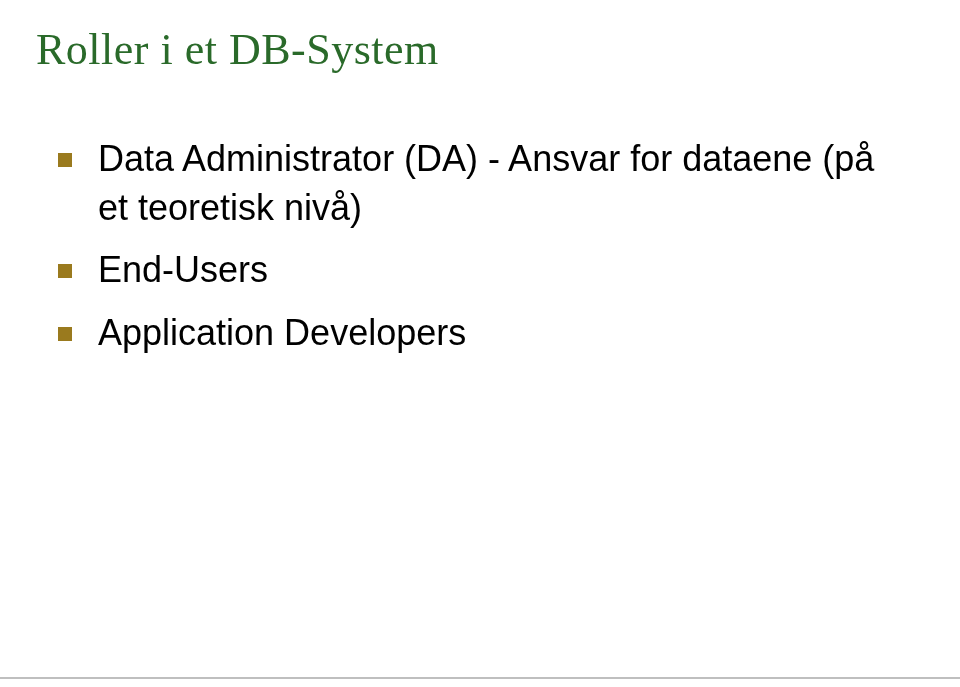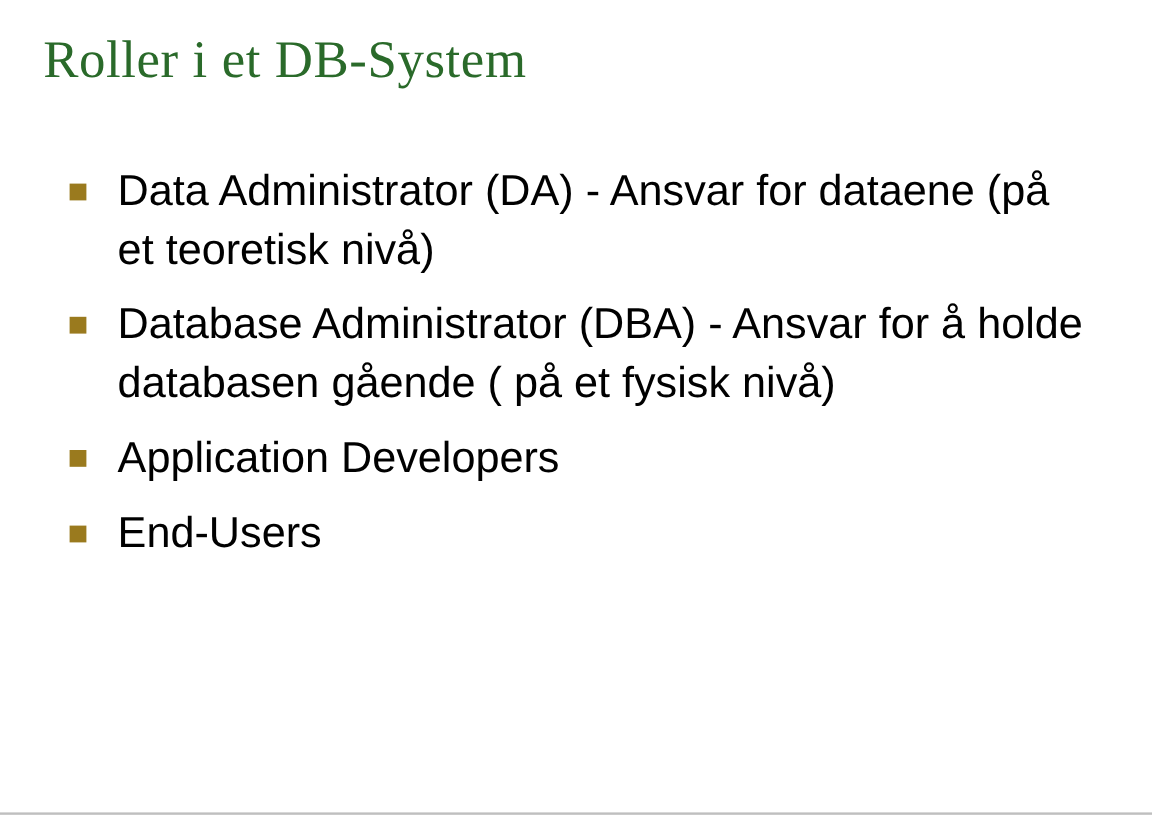--- a/index.html
+++ b/index.html
@@ -55,18 +55,17 @@
     background: #bfbfbf;
   }
 </style>
 </head>
 <body>
 
 <div class="slide">
   <h1 class="title">Roller i et DB-System</h1>
   <ul class="list">
     <li>Data Administrator (DA) - Ansvar for dataene (på et teoretisk nivå)</li>
-    <li>Database Administrator (DBA) - Ansvar for å holde databasen gående ( på et fysisk nivå)</li>
+    <li>End-Users</li>
     <li>Application Developers</li>
-    <li>End-Users</li>
   </ul>
 </div>
 <div class="footer-line"></div>
 
 </body></html>

